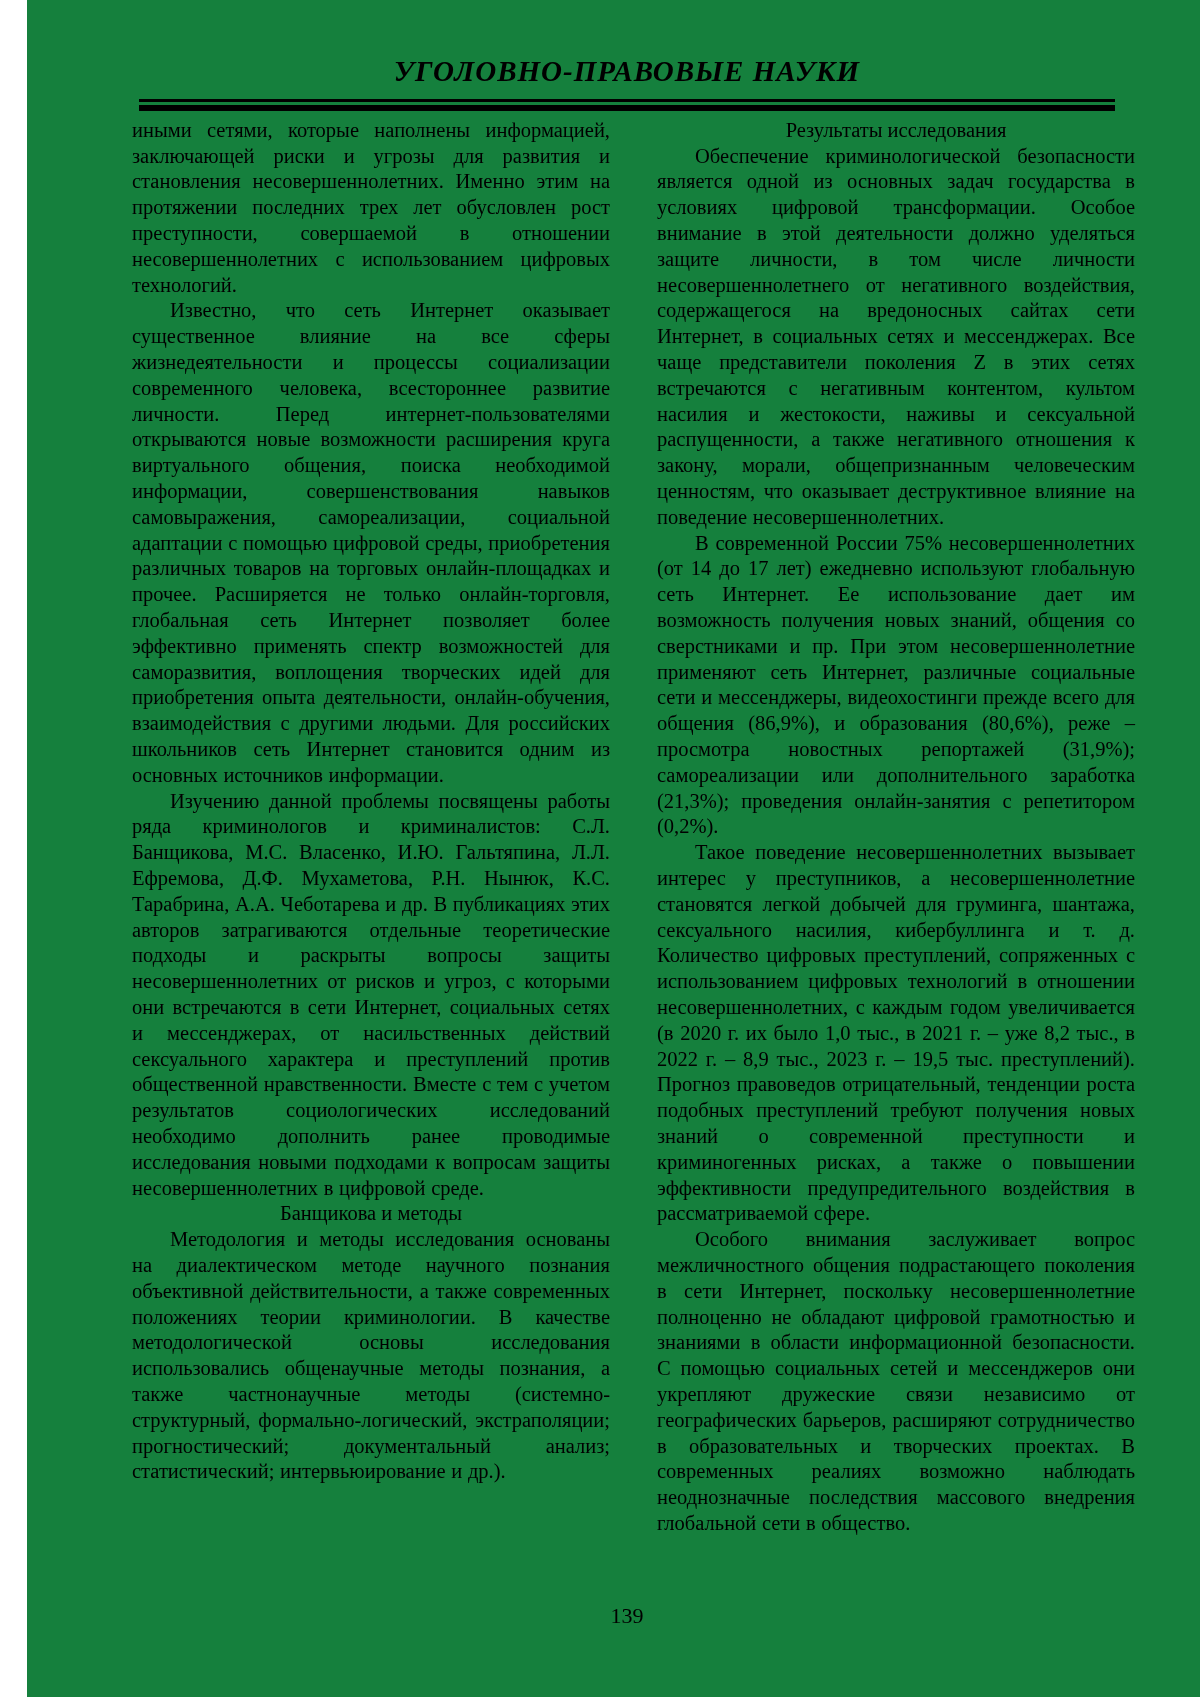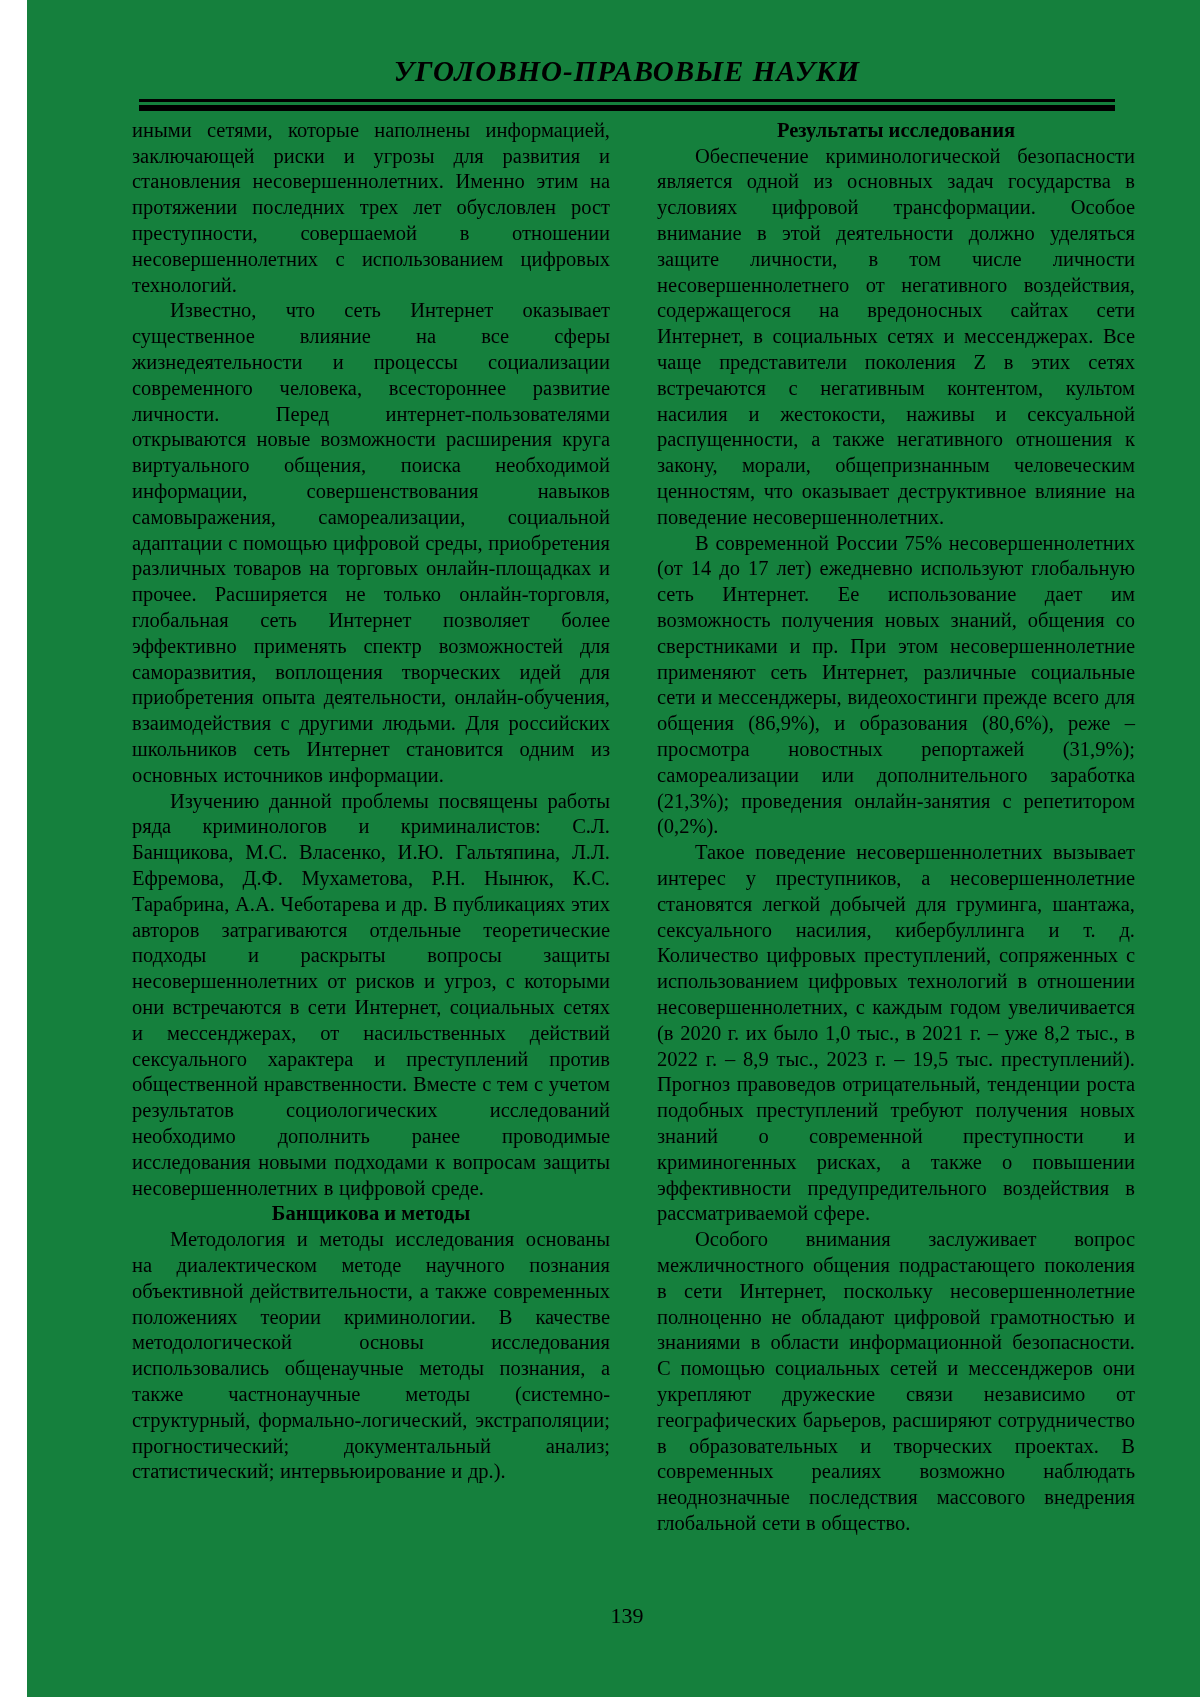--- a/index.html
+++ b/index.html
@@ -64,21 +64,21 @@
     -webkit-hyphens: auto;
     word-spacing: 0.5px;
   }
   .col p.noindent {
     text-indent: 0;
   }
   .col h2 {
     margin: 0;
     font-size: 20.5px;
     line-height: 25.8px;
-    font-weight: bold;
+    font-weight: normal;
     text-align: center;
   }
   
   .page-footer {
     position: absolute;
     left: 0;
     bottom: 70px;
     width: 100%;
     text-align: center;
   }

